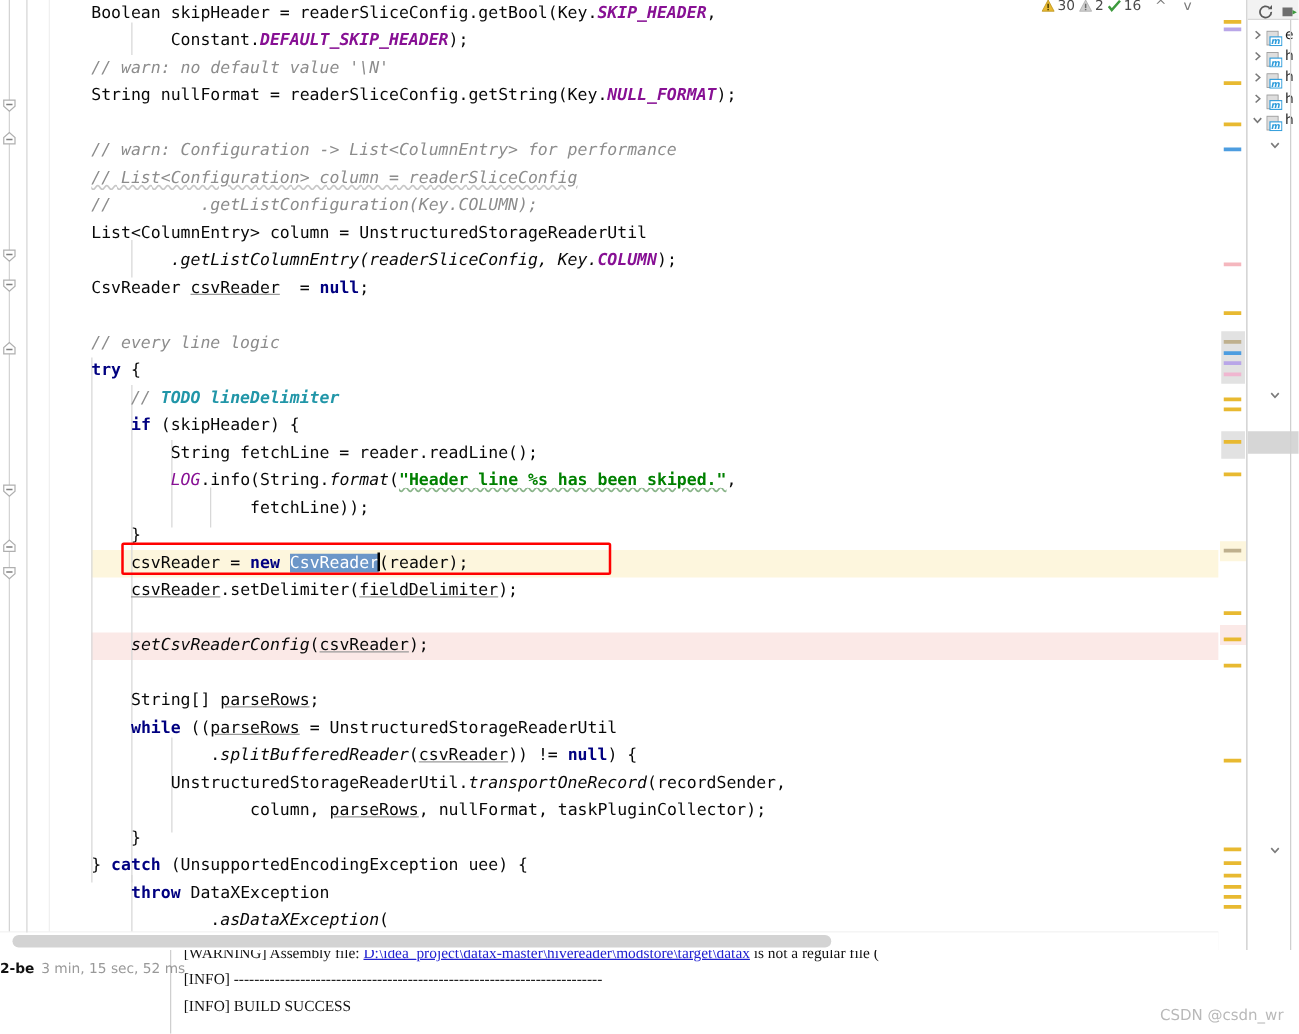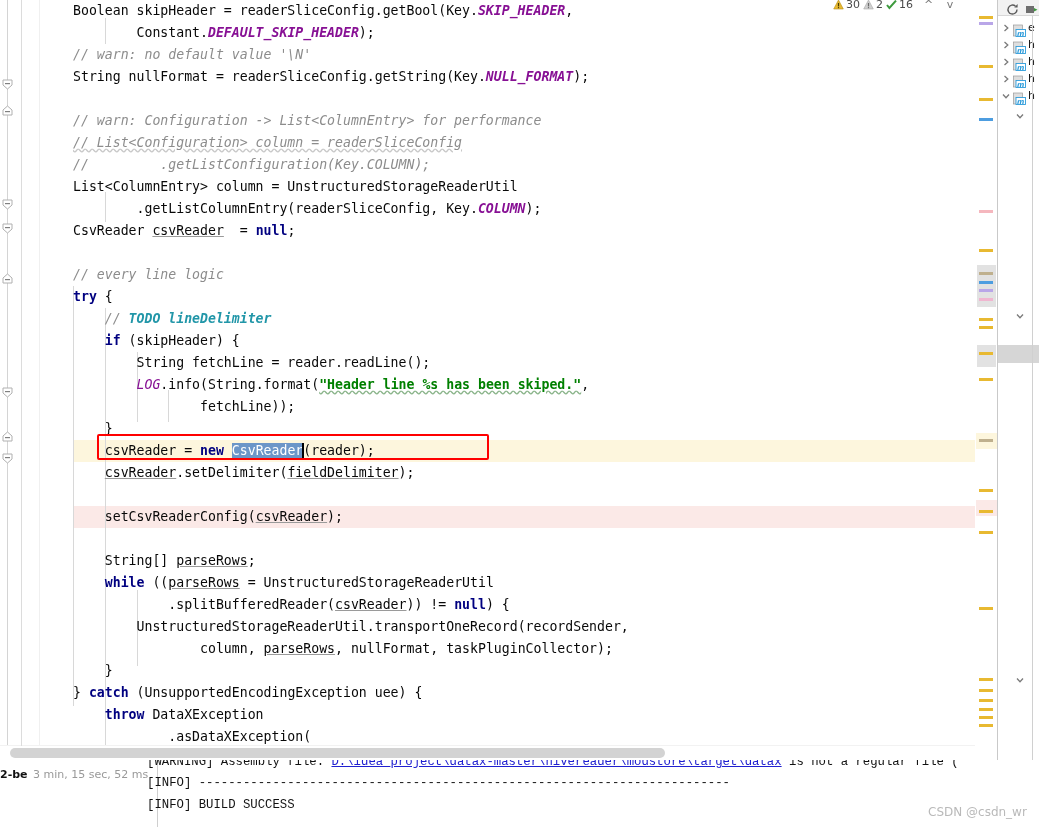--- a/index.html
+++ b/index.html
@@ -60,21 +60,21 @@
     position: absolute; width: 1px; background: #d8d8d8;
   }
 
   
   .kw   { color: #000080; font-weight: bold; }
   .cmt  { color: #8c8c8c; font-style: italic; }
   .cmt-todo { color: #2196a8; font-style: italic; font-weight: bold; }
   .str  { color: #008000; font-weight: bold; }
   .cst  { color: #871094; font-style: italic; font-weight: bold; }
   .fld  { color: #871094; font-style: italic; }
-  .stat { }
+  .stat { font-style: italic; }
   .ul   { text-decoration: underline; text-decoration-color: #9a9a9a; }
   .wavy { text-decoration: underline; text-decoration-style: wavy;
           text-decoration-color: #c8c8c8; }
   .wavy-grn { text-decoration: underline; text-decoration-style: wavy;
           text-decoration-color: #8ab48a; }
 
   .sel {
     background: #6c96c8; color: #ffffff;
   }
   .caret {
@@ -166,39 +166,39 @@
   .iw-chevrons { margin-left: 8px; color: #7a7a7a; font-size: 11px; letter-spacing: 5px; }
 
   
   .console {
     position: absolute; left: 0; top: 760px;
     width: 1039px; height: 67px;
     background: #ffffff;
   }
   .run-strip {
     position: absolute; left: 0; top: 0;
-    width: 158px; height: 67px; background: #ffffff;
+    width: 137px; height: 67px; background: #ffffff;
     border-right: 1px solid #cfcfcf;
   }
   .run-name {
     position: absolute; left: 0px; top: 8px;
     font-family: "DejaVu Sans", sans-serif;
     font-size: 11px; font-weight: bold; color: #111111;
     white-space: nowrap;
   }
   .run-time {
     position: absolute; left: 33px; top: 8px;
     font-family: "DejaVu Sans", sans-serif;
     font-size: 11px; color: #999999; white-space: nowrap;
   }
   .console-body {
     position: absolute; left: 138px; top: 0;
     width: 901px; height: 67px;
     overflow: hidden;
-    font-family: Liberation Mono, monospace;
+    font-family: Liberation Serif, serif;
     font-size: 12.3px; line-height: 22px;
     color: #111111; white-space: pre; padding-left: 36px;
   }
   .console-line { position: absolute; left: 9px; height: 22px; }
   .link { color: #2020d0; text-decoration: underline; }
   .watermark {
     position: absolute; left: 928px; top: 805px;
     font-family: "DejaVu Sans", sans-serif;
     font-size: 12px; color: #b9b9b9; white-space: nowrap;
   }

